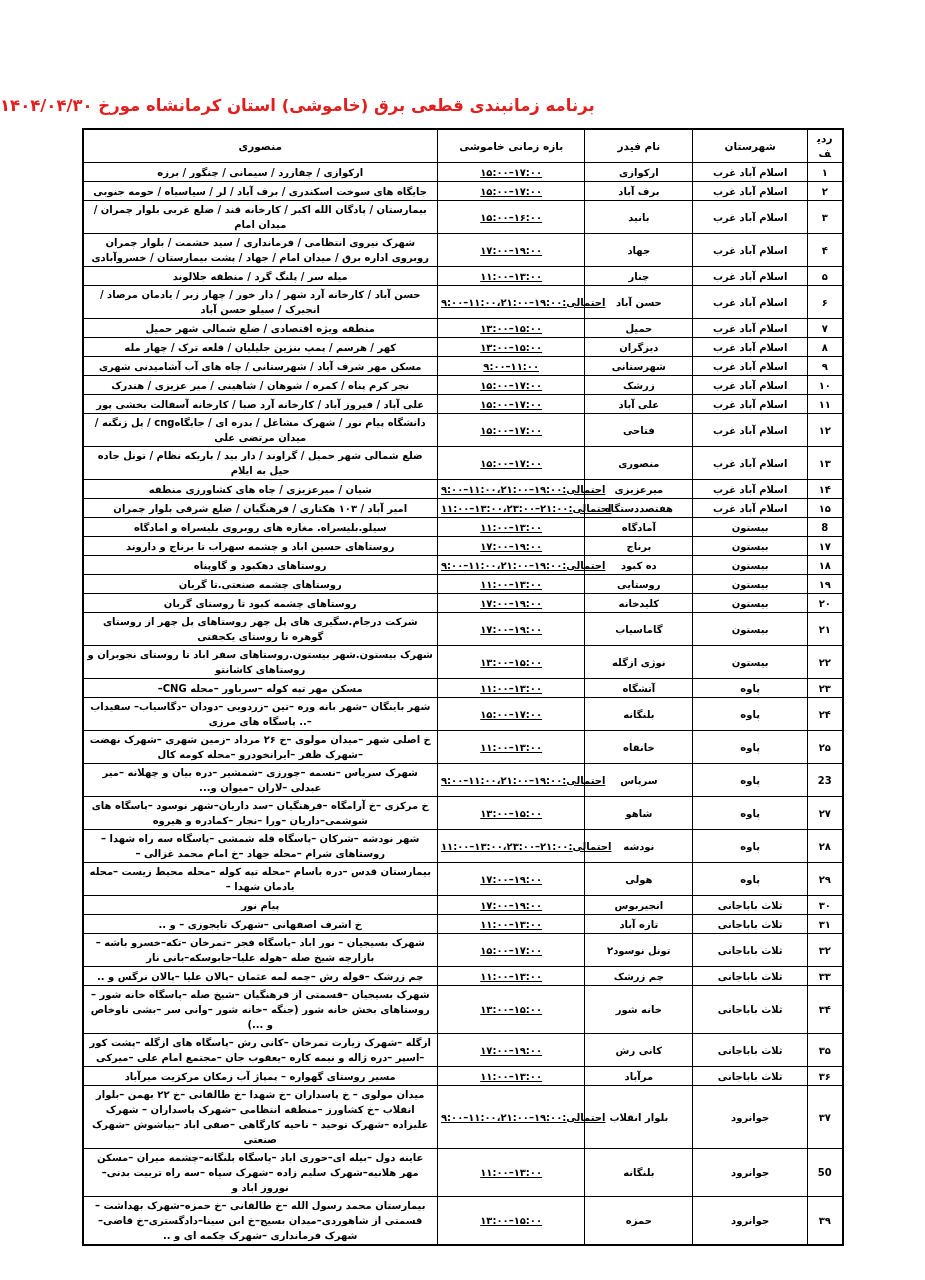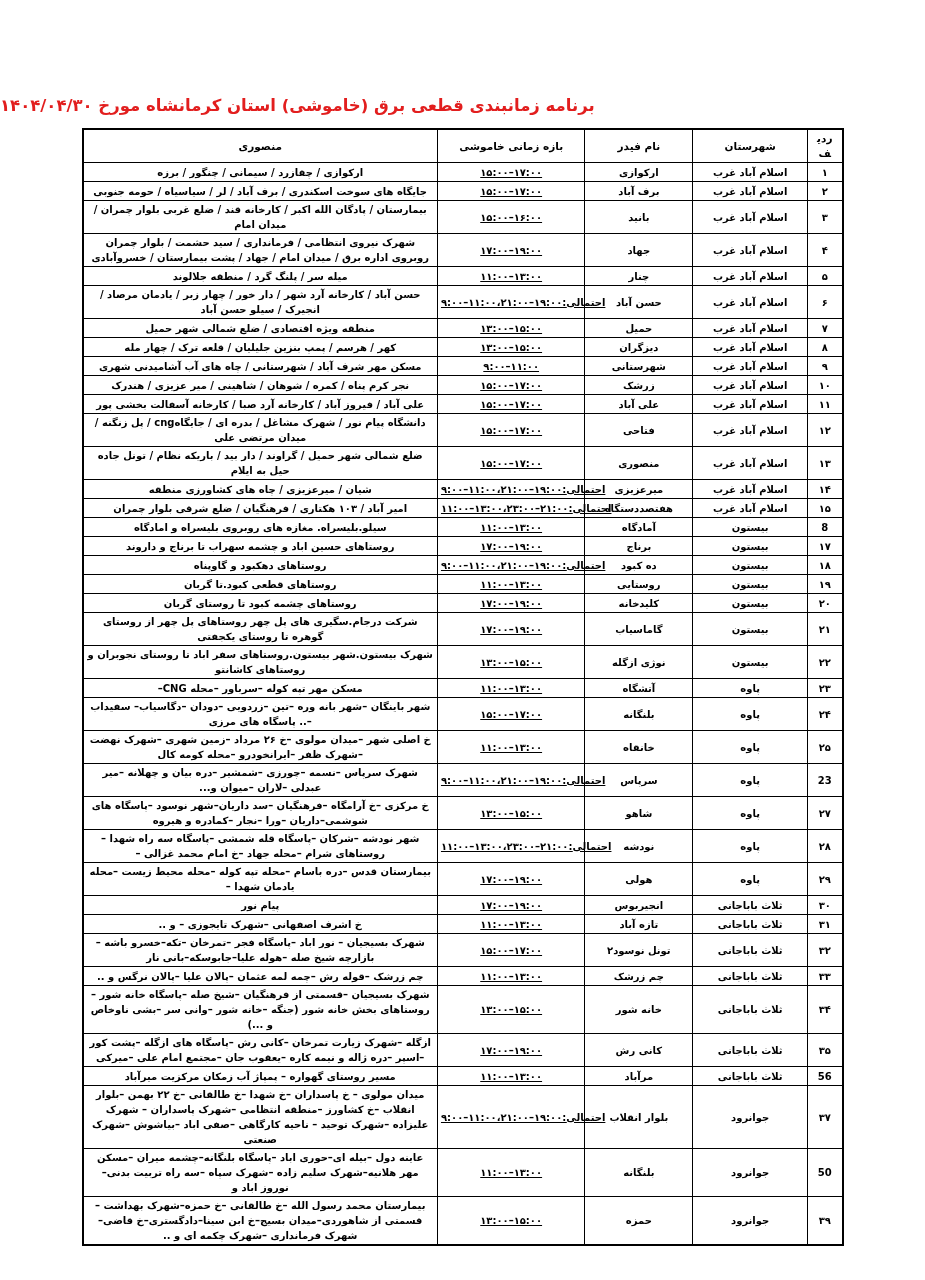--- a/index.html
+++ b/index.html
@@ -237,21 +237,21 @@
     <td>ده کبود</td>
     <td class="time-cell">۹:۰۰‎–‎۱۱:۰۰‎،‎۲۱:۰۰‎–‎۱۹:۰۰‎:احتمالی</td>
     <td>روستاهای دهکبود و گاوپناه</td>
   </tr>
 
   <tr>
     <td class="row-no">۱۹</td>
     <td>بیستون</td>
     <td>روستایی</td>
     <td class="time-cell">۱۱:۰۰‎–‎۱۳:۰۰</td>
-    <td>روستاهای قطعی کبود.تا گربان</td>
+    <td>روستاهای چشمه صنعتی.تا گربان</td>
   </tr>
 
   <tr>
     <td class="row-no">۲۰</td>
     <td>بیستون</td>
     <td>کلیدخانه</td>
     <td class="time-cell">۱۷:۰۰‎–‎۱۹:۰۰</td>
     <td>روستاهای چشمه کبود تا روستای گربان</td>
   </tr>
 
@@ -369,21 +369,21 @@
 
   <tr>
     <td class="row-no">۳۵</td>
     <td>ثلاث باباجانی</td>
     <td>کانی رش</td>
     <td class="time-cell">۱۷:۰۰‎–‎۱۹:۰۰</td>
     <td>ازگله –شهرک زیارت تمرخان –کانی رش –پاسگاه های ازگله –پشت کور –اسپر –دره ژاله و نیمه کاره –یعقوب جان –مجتمع امام علی –میرکی</td>
   </tr>
 
   <tr>
-    <td class="row-no">56</td>
+    <td class="row-no">۳۶</td>
     <td>ثلاث باباجانی</td>
     <td>مرآباد</td>
     <td class="time-cell">۱۱:۰۰‎–‎۱۳:۰۰</td>
     <td>مسیر روستای گهواره – پمپاژ آب زمکان مرکزیت میرآباد</td>
   </tr>
 
   <tr>
     <td class="row-no">۳۷</td>
     <td>جوانرود</td>
     <td>بلوار انقلاب</td>

